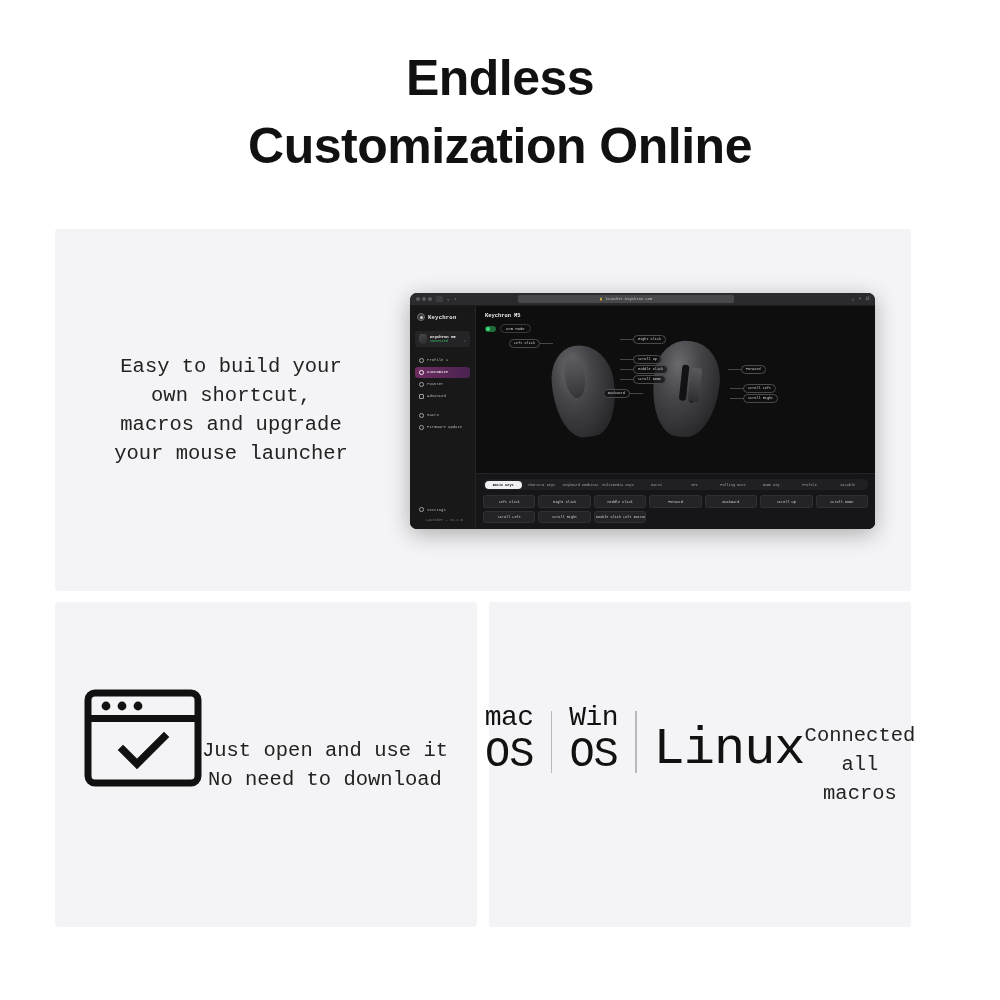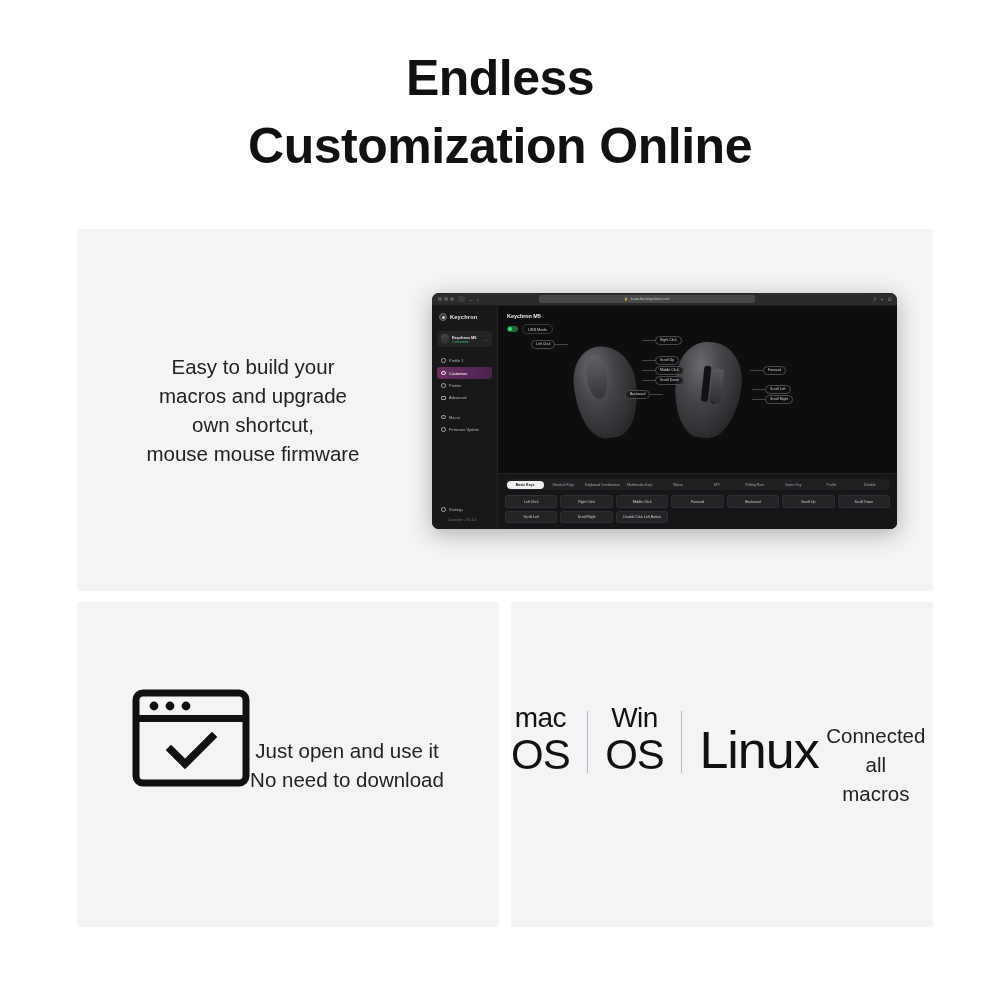--- a/index.html
+++ b/index.html
@@ -23,23 +23,24 @@
     line-height: 68px;
     font-weight: 700;
     letter-spacing: -0.5px;
     color: #111111;
   }
   .page-heading .hl { display: block; }
 
   
   .cards {
     position: absolute;
-    left: 77px;
+    left: 55px;
     top: 229px;
     width: 856px;
+    font-family: Liberation Mono, monospace;
   }
 
   .card {
     background: #f4f4f6;
     border-radius: 3px;
   }
 
   .card-top {
     width: 856px;
     height: 362px;
@@ -393,23 +394,23 @@
   <span class="hl">Endless</span>
   <span class="hl">Customization Online</span>
 </h1>
 
 <div class="cards">
 
   <div class="card card-top">
 
     <div class="card-top-text">
       <span class="tl">Easy to build your</span>
+      <span class="tl">own shortcut,</span>
       <span class="tl">macros and upgrade</span>
-      <span class="tl">own shortcut,</span>
-      <span class="tl">mouse mouse firmware</span>
+      <span class="tl">your mouse launcher</span>
     </div>
 
     <div class="app-shot">
 
       <div class="browser-bar">
         <span class="traffic">
           <i class="dot"></i>
           <i class="dot"></i>
           <i class="dot"></i>
         </span>

